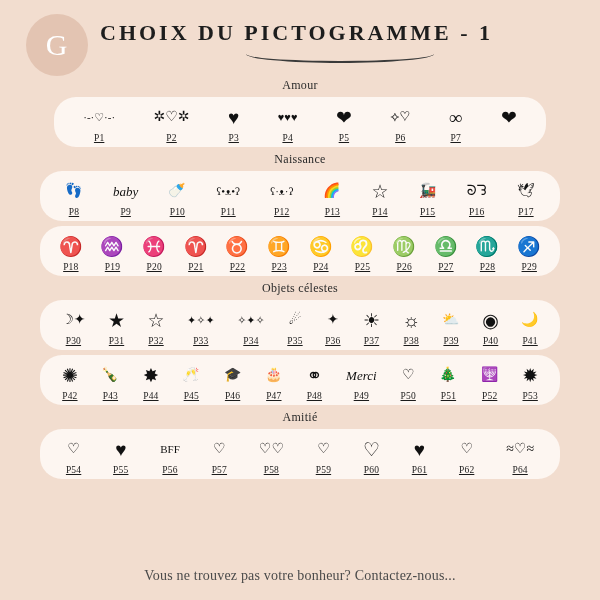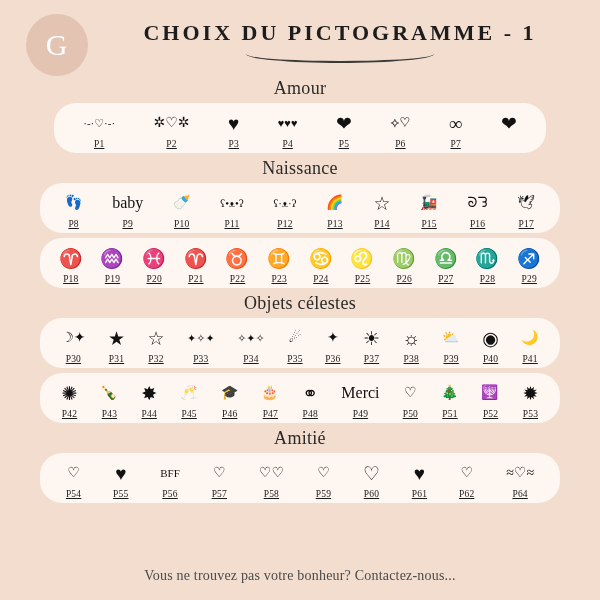--- a/index.html
+++ b/index.html
@@ -35,21 +35,21 @@
     color: #ffffff;
     letter-spacing: 1px;
   }
 
   
   .title-wrap {
     position: absolute;
     left: 100px;
     top: 20px;
     width: 480px;
-    text-align: center;
+    text-align: left;
   }
   .title {
     font-family: "Liberation Serif", serif;
     font-size: 22px;
     letter-spacing: 3px;
     font-weight: bold;
     color: #1d1d1d;
   }
   .title-underline {
     margin: 8px auto 0 auto;
@@ -64,21 +64,21 @@
     position: absolute;
     top: 78px;
     left: 0;
     width: 600px;
   }
   .section {
     margin-bottom: 5px;
   }
   .section-title {
     text-align: center;
-    font-size: 18px;
+    font-size: 12px;
     color: #2a2a2a;
     margin: 0 0 4px 0;
     letter-spacing: .3px;
   }
   .pill {
     background: #fdf6f1;
     border-radius: 22px;
     margin: 0 auto;
     padding: 5px 10px 4px 10px;
     display: flex;
@@ -125,21 +125,21 @@
   .footer {
     position: absolute;
     bottom: 16px;
     left: 0;
     width: 600px;
     text-align: center;
     font-size: 14px;
     color: #4a4a4a;
     letter-spacing: .2px;
   }
-  .script { font-family: "Liberation Serif", serif; font-size: 16px; }
+  .script { font-family: "Liberation Serif", serif; font-style: italic; font-size: 13px; }
 </style>
 </head>
 <body>
 
 <div class="logo">
   <span>G</span>
 </div>
 
 <div class="title-wrap">
   <div class="title">CHOIX DU PICTOGRAMME - 1</div>

